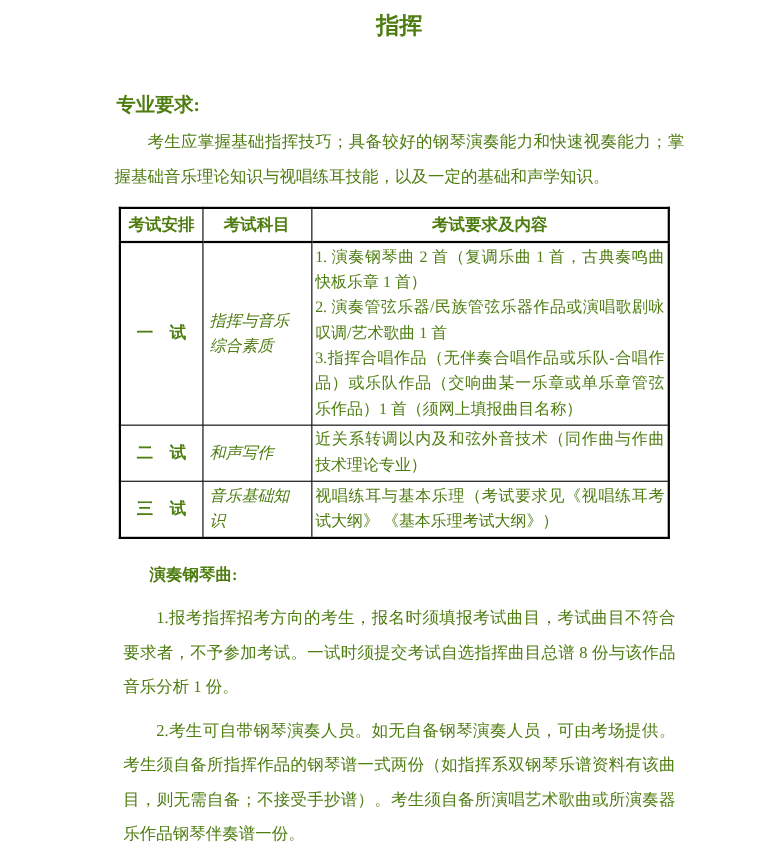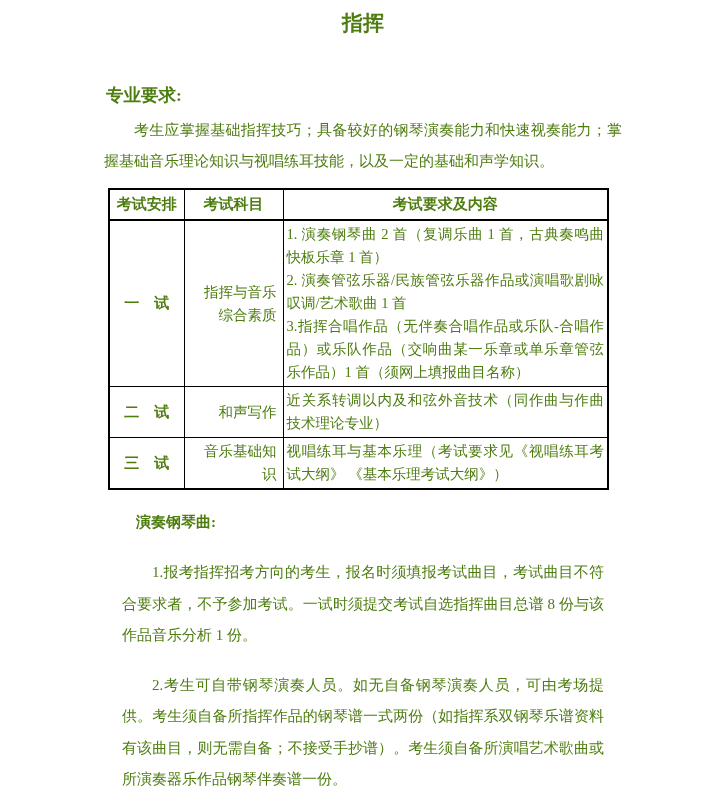--- a/index.html
+++ b/index.html
@@ -42,33 +42,33 @@
   .exam-table td {
     border:1px solid #000;
     padding:2px 3px;
     font-size:14.5px; line-height:23px;
     vertical-align:middle;
   }
   .exam-table td.round-cell {
     text-align:center; font-weight:bold; font-size:15px; padding:0;
   }
   .exam-table td.subject-cell {
-    text-align:right; padding:2px 6px;
+    text-align:left; padding:2px 6px;font-style:italic;
   }
   .exam-table td.req-cell { text-align:justify; }
   .req-item { margin:0; }
   .notes-heading {
     position:absolute; top:513px; left:136px;
     font-size:15px; font-weight:bold;
   }
   .notes-block {
     position:absolute; top:539px; left:104px; width:518px;
     font-size:15px; line-height:31.5px; text-align:justify;
   }
-  .notes-block p { margin:18px; text-indent:2em; }
+  .notes-block p { margin:8px; text-indent:2em; }
 </style>
 </head>
 <body>
 
 <div class="page">
 
   <div class="doc-title">指挥</div>
 
   <div class="section-heading">专业要求:</div>
 

